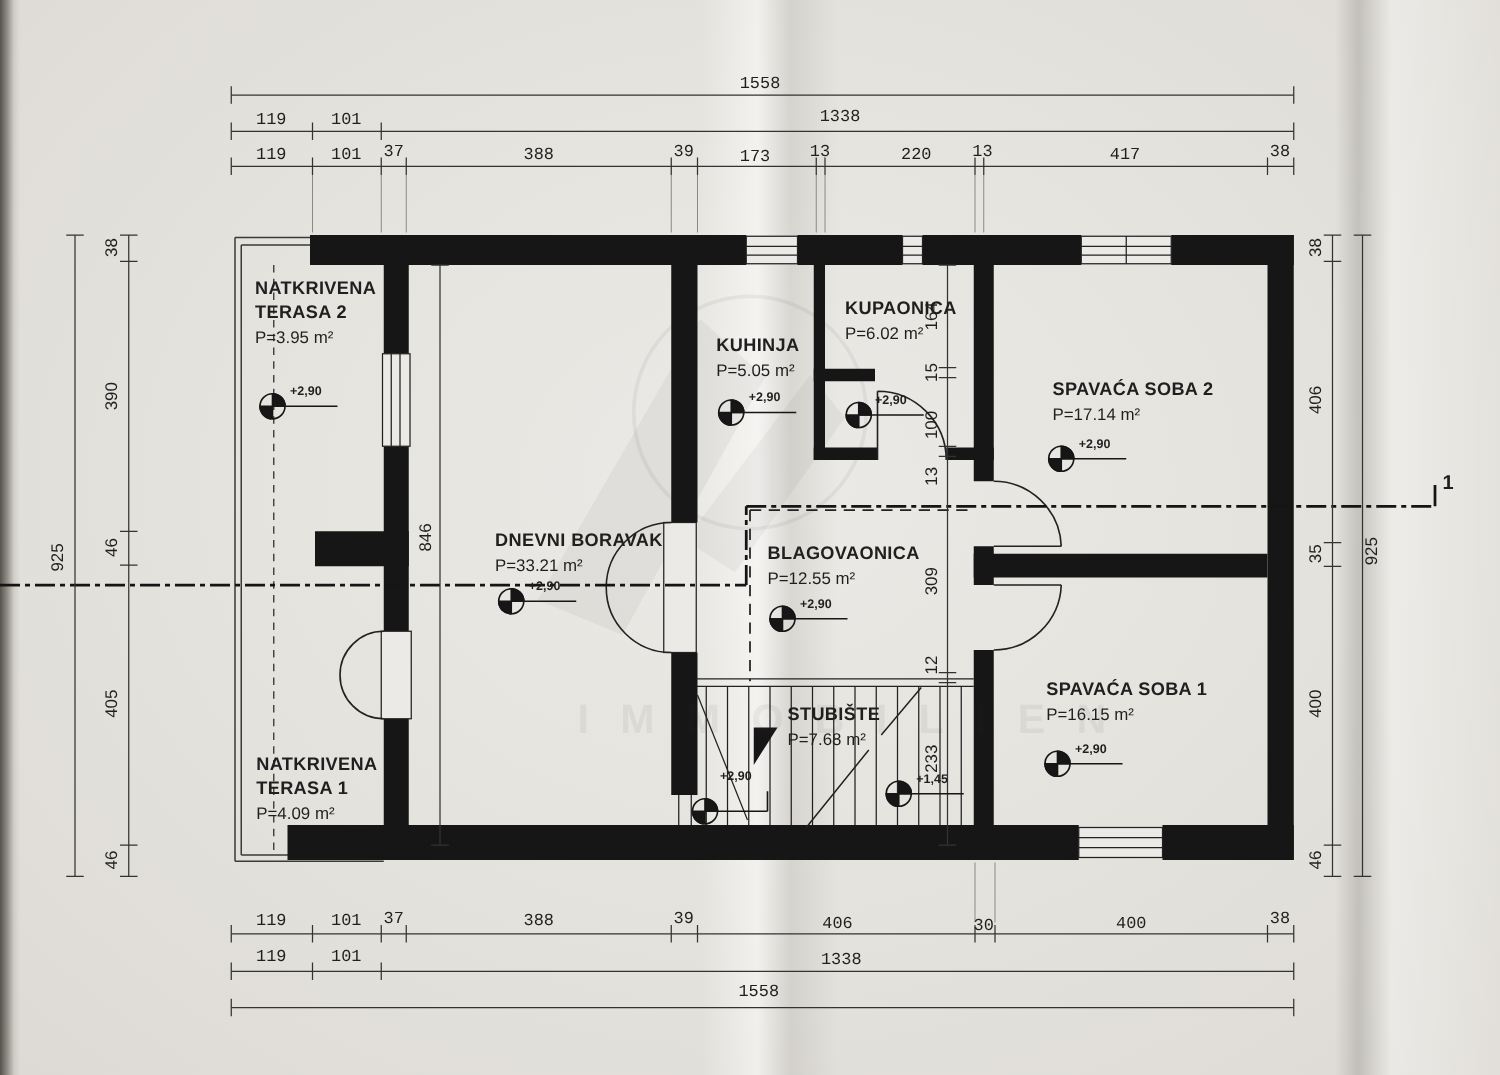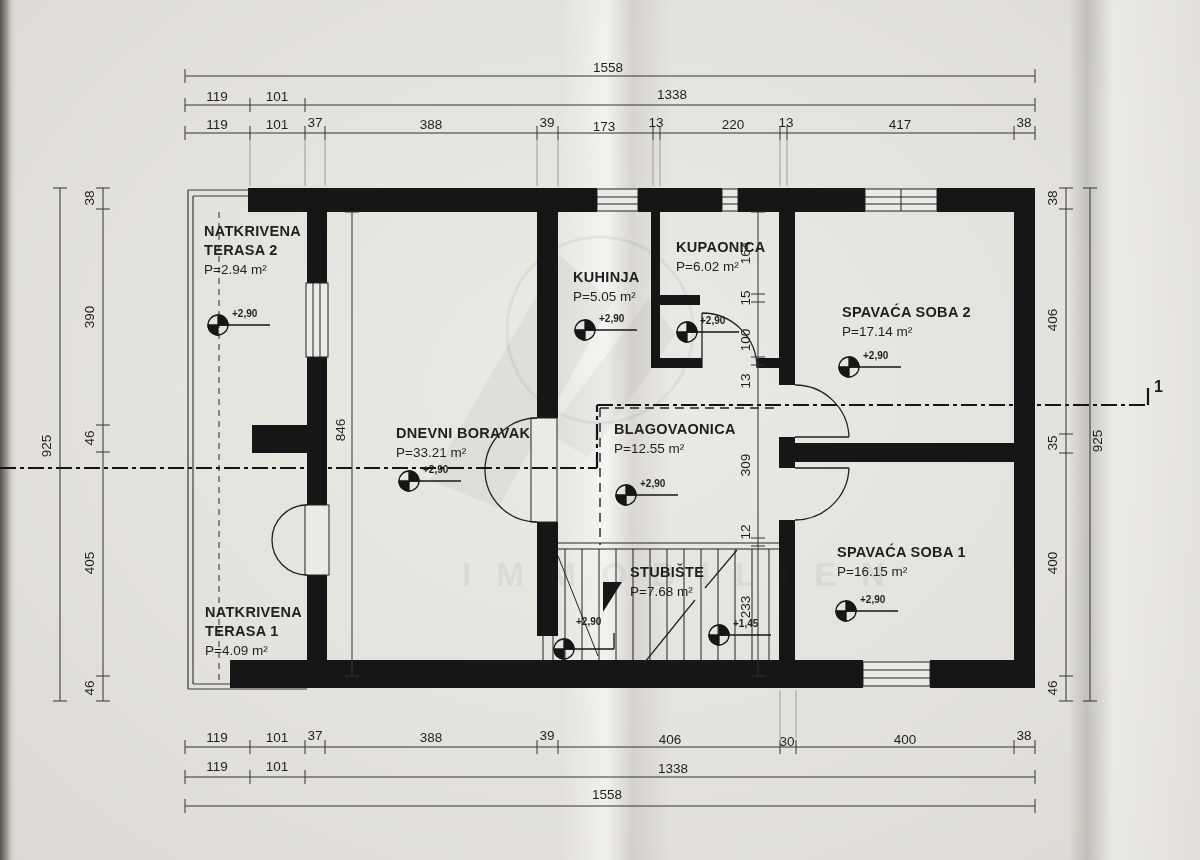--- a/index.html
+++ b/index.html
@@ -13,21 +13,21 @@
   .edge-left{position:absolute;left:0;top:0;width:16px;height:860px;
     background:linear-gradient(90deg,#55524c 0,#8f8c85 35%,rgba(160,157,150,.25) 70%,transparent 100%);}
   .fold-mid{position:absolute;left:560px;top:0;width:110px;height:860px;
     background:linear-gradient(90deg,transparent 0,rgba(255,255,255,.5) 42%,rgba(120,116,108,.14) 66%,transparent 100%);}
   .fold-right{position:absolute;left:1068px;top:0;width:132px;height:860px;
     background:linear-gradient(90deg,transparent 0,rgba(90,87,80,.22) 14%,rgba(245,244,241,.55) 34%,rgba(233,231,227,.35) 100%);}
   svg{position:absolute;left:0;top:0;z-index:2;}
   .wm{position:absolute;z-index:3;color:rgba(55,55,55,.07);font-weight:700;white-space:nowrap;}
   .wm-brand{left:545px;top:412px;font-size:96px;letter-spacing:20px;}
   .wm-sub{left:462px;top:556px;font-size:33px;letter-spacing:25px;color:rgba(55,55,55,.065);}
-  .dim{position:absolute;z-index:4;transform:translateX(-50%);font-size:13.5px;font-weight:500;white-space:nowrap;}
+  .dim{position:absolute;z-index:4;transform:translateX(-50%);font-size:13.5px;font-weight:500;white-space:nowrap;font-family:Liberation Mono, monospace;}
   .vdim{position:absolute;z-index:4;transform:translate(-50%,-50%) rotate(-90deg);font-size:13.5px;font-weight:500;white-space:nowrap;}
   .room{position:absolute;z-index:4;line-height:19px;}
   .rname{font-size:14.5px;font-weight:700;letter-spacing:.3px;}
   .rarea{font-size:13.5px;font-weight:500;}
   .lvl{position:absolute;z-index:4;font-size:10px;font-weight:600;white-space:nowrap;}
   .secnum{position:absolute;z-index:4;font-size:16px;font-weight:700;}
 </style>
 </head>
 <body>
 
@@ -196,39 +196,39 @@
           <path d="M846,611 H898"></path>
         </g>
     </g>
   </svg>
 
   <div class="wm wm-sub">IMMOBILIEN</div>
 
   <div class="room" style="left:204px;top:222px">
     <div class="rname">NATKRIVENA</div>
     <div class="rname">TERASA 2</div>
-    <div class="rarea">P=2.94 m²</div>
+    <div class="rarea">P=3.95 m²</div>
   </div>
   <div class="room" style="left:573px;top:268px">
     <div class="rname">KUHINJA</div>
     <div class="rarea">P=5.05 m²</div>
   </div>
   <div class="room" style="left:676px;top:238px">
     <div class="rname">KUPAONICA</div>
     <div class="rarea">P=6.02 m²</div>
   </div>
   <div class="room" style="left:842px;top:303px">
     <div class="rname">SPAVAĆA SOBA 2</div>
     <div class="rarea">P=17.14 m²</div>
   </div>
   <div class="room" style="left:396px;top:424px">
     <div class="rname">DNEVNI BORAVAK</div>
     <div class="rarea">P=33.21 m²</div>
   </div>
-  <div class="room" style="left:614px;top:420px">
+  <div class="room" style="left:614px;top:434px">
     <div class="rname">BLAGOVAONICA</div>
     <div class="rarea">P=12.55 m²</div>
   </div>
   <div class="room" style="left:205px;top:603px">
     <div class="rname">NATKRIVENA</div>
     <div class="rname">TERASA 1</div>
     <div class="rarea">P=4.09 m²</div>
   </div>
   <div class="room" style="left:630px;top:563px">
     <div class="rname">STUBIŠTE</div>

